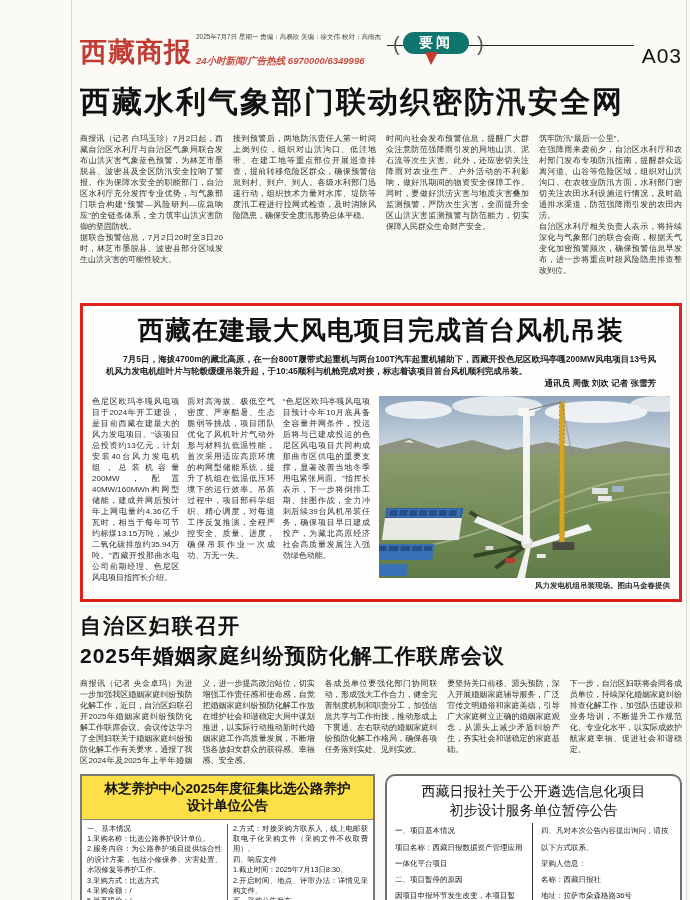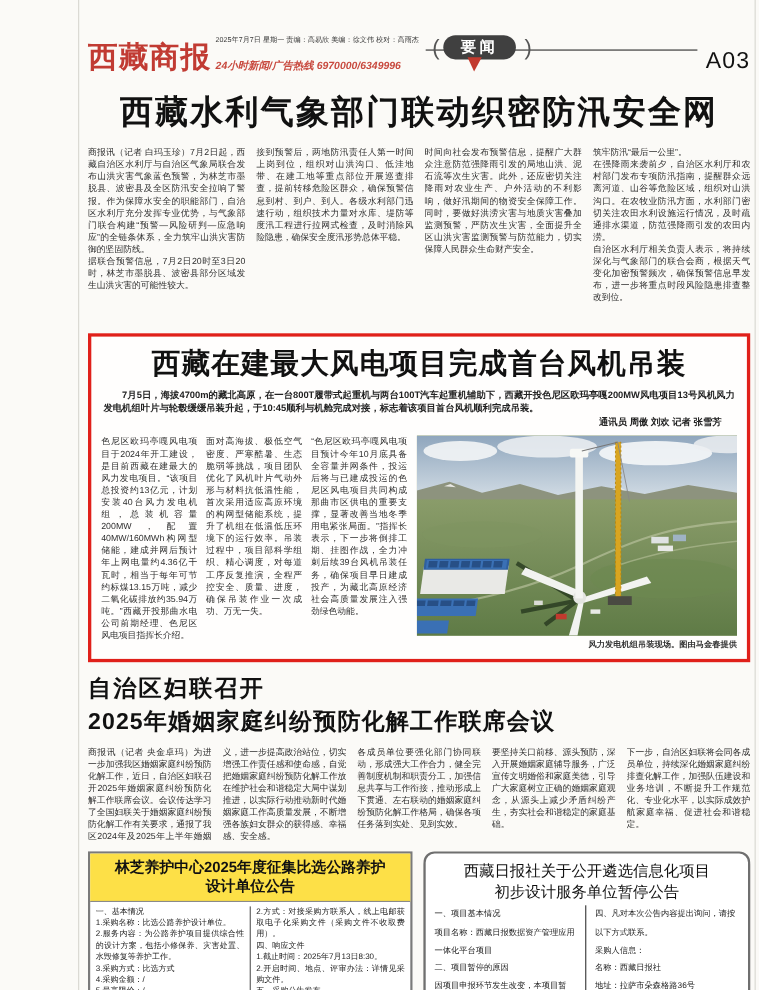--- a/index.html
+++ b/index.html
@@ -20,50 +20,50 @@
     letter-spacing:1px;white-space:nowrap;
   }
   .mast-info{margin-left:4px;display:flex;flex-direction:column;justify-content:flex-end;line-height:1.1;}
   .date-line{font-size:6.5px;color:#3a3a3a;white-space:nowrap;}
   .hotline{font-size:9.5px;color:#c84a3f;font-style:italic;font-weight:bold;white-space:nowrap;margin-top:15px;}
   .rule-wrap{flex:1;position:relative;height:36px;margin-left:6px;}
   .rule-line{position:absolute;left:0;right:0;top:15px;height:1px;background:#2a2a2a;}
   .paren{position:absolute;top:3px;font-size:20px;color:#555;font-weight:100;}
   .paren-l{left:6px;} .paren-r{left:90px;}
   .tag-bubble{
-    position:absolute;left:16px;top:2px;width:66px;height:22px;background:#404040;
+    position:absolute;left:16px;top:2px;width:66px;height:22px;background:#0f766e;
     border-radius:11px;color:#fff;font-size:14px;font-weight:bold;
     display:flex;align-items:center;justify-content:center;letter-spacing:3px;
   }
   .tag-tail{
     position:absolute;left:38px;top:22px;width:0;height:0;
     border-left:6px solid transparent;border-right:7px solid transparent;
     border-top:13px solid #c23a2e;
   }
   .page-no{font-size:21px;color:#111;margin-left:8px;line-height:1;letter-spacing:1px;}
 
   
   .headline1{
-    margin:16px 0 10px 0;text-align:center;font-size:30px;font-weight:900;
+    margin:16px 0 10px 0;font-size:30px;font-weight:900;
     color:#111;letter-spacing:2px;white-space:nowrap;
   }
   .cols{display:flex;gap:10px;}
   .col{
     flex:1;font-size:8px;line-height:1.38;text-align:justify;color:#2e2e2e;
     white-space:pre-line;overflow:hidden;
   }
   .cols-a1 .col{height:160px;}
 
   
   .featured{border:3px solid #e0201a;margin-top:10px;padding:5px 9px 8px 9px;background:#fffefd;}
   .feat-headline{
     text-align:center;font-size:26px;font-weight:900;color:#111;
     letter-spacing:1px;margin:2px 0 5px 0;white-space:nowrap;
   }
-  .lede{font-size:8.5px;font-weight:bold;line-height:1.45;text-align:justify;margin:0 2px;color:#222;text-indent:2em;}
+  .lede{font-size:8.5px;font-weight:bold;line-height:1.45;text-align:justify;margin:0 14px;color:#222;text-indent:2em;}
   .byline{font-size:8.5px;font-weight:bold;text-align:right;margin:0 14px 6px 0;color:#222;}
   .feat-body{display:flex;gap:9px;}
   .feat-cols{display:flex;gap:8px;width:278px;flex:0 0 278px;}
   .feat-cols .col{height:192px;}
   .photo-wrap{flex:1;}
   .photo-frame{width:100%;height:182px;overflow:hidden;background:#7d9460;}
   .photo-caption{font-size:7.5px;color:#333;text-align:right;margin-top:3px;font-weight:bold;}
 
   
   .a3-head{margin-top:10px;font-weight:900;color:#111;}

